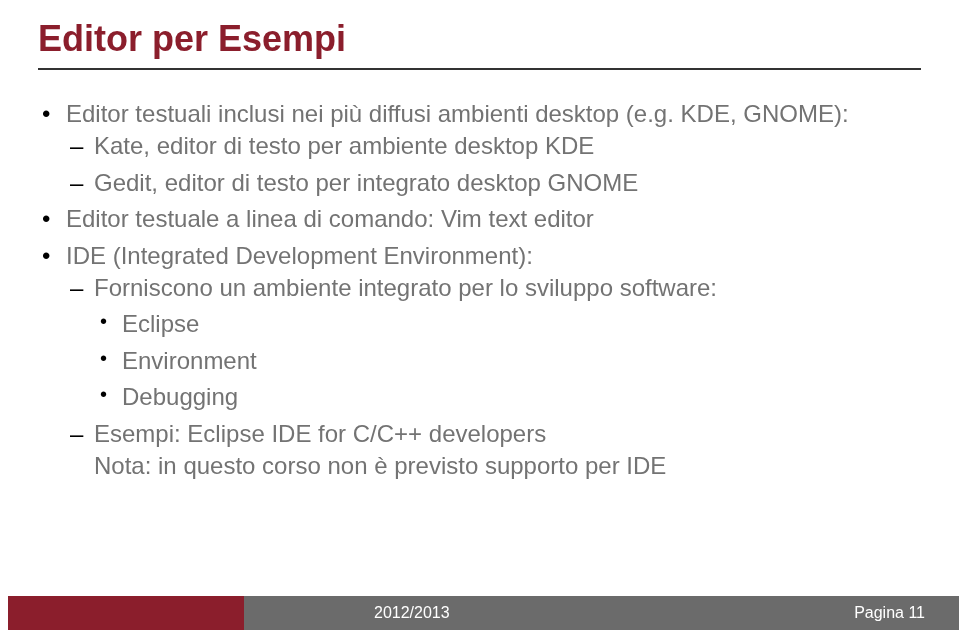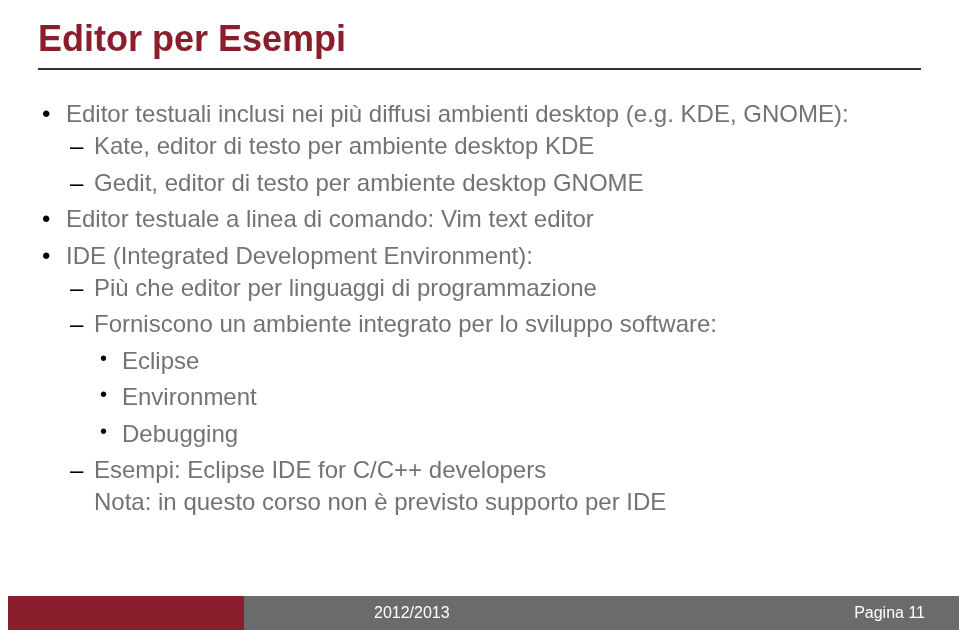--- a/index.html
+++ b/index.html
@@ -113,30 +113,29 @@
 <div class="slide">
   <div class="title">Editor per Esempi</div>
   <div class="title-underline"></div>
 
   <div class="content">
     <ul class="level1">
       <li>
         <span>Editor testuali inclusi nei più diffusi ambienti desktop (e.g. KDE, GNOME):</span>
         <ul class="level2">
           <li><span>Kate, editor di testo per ambiente desktop KDE</span></li>
-          <li><span>Gedit, editor di testo per ambiente  desktop GNOME</span></li>
+          <li><span>Gedit, editor di testo per integrato  desktop GNOME</span></li>
         </ul>
       </li>
       <li>
         <span>Editor testuale a linea di comando: Vim text editor</span>
       </li>
       <li>
         <span>IDE (Integrated Development Environment):</span>
         <ul class="level2">
-          <li><span>Più che editor per linguaggi di programmazione</span></li>
           <li>
             <span>Forniscono un ambiente integrato per lo sviluppo software:</span>
             <ul class="level3">
               <li><span>Eclipse</span></li>
               <li><span>Environment</span></li>
               <li><span>Debugging</span></li>
             </ul>
           </li>
           <li>
             <span>Esempi: Eclipse IDE for C/C++ developers</span>

